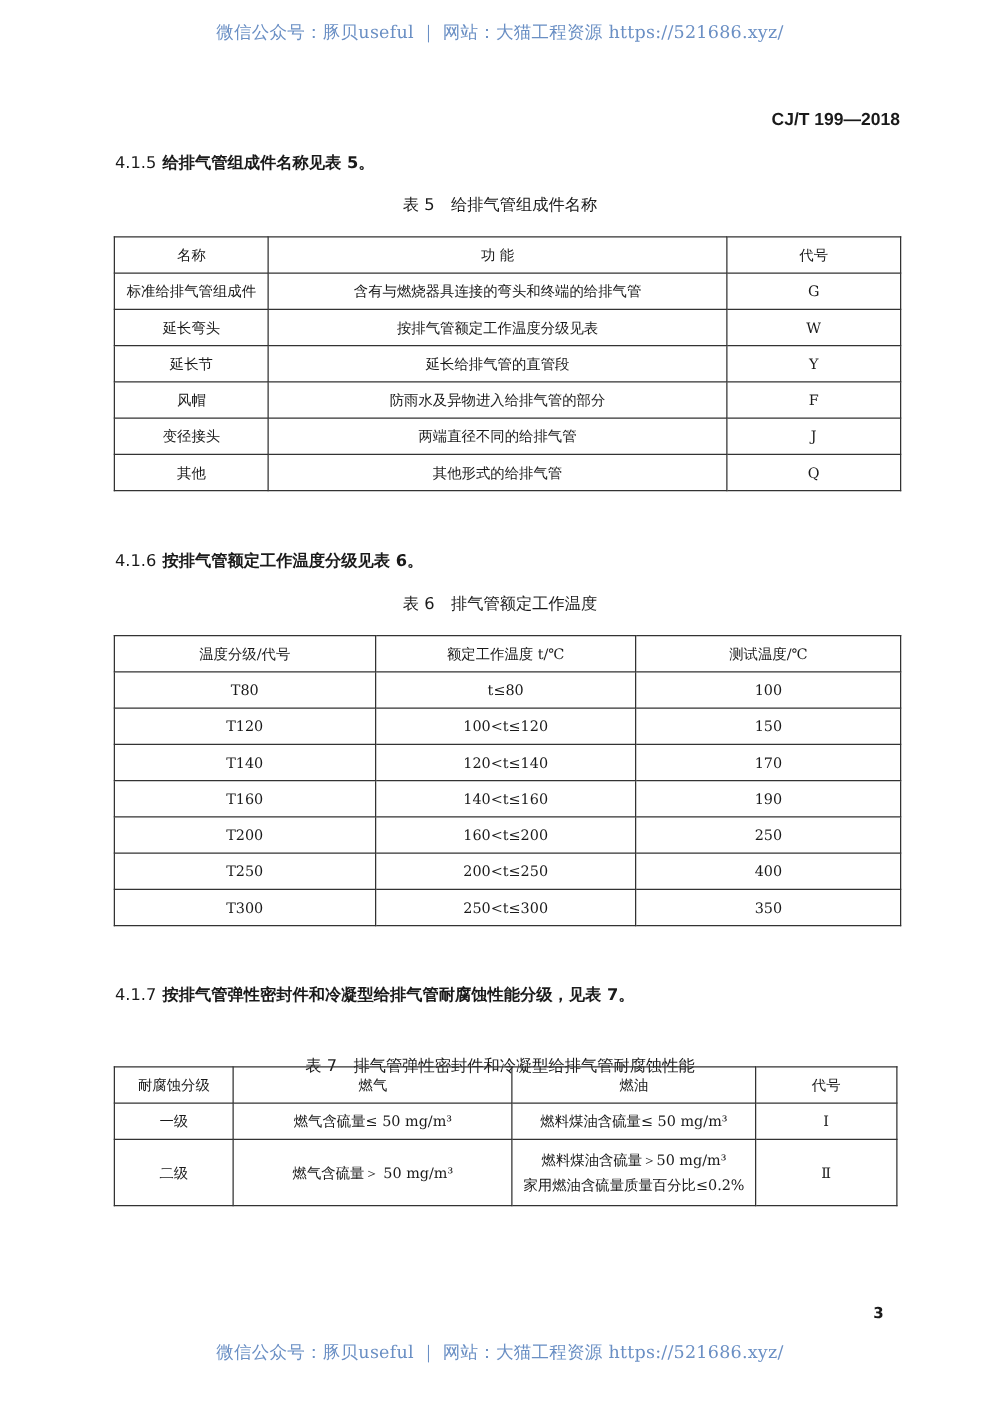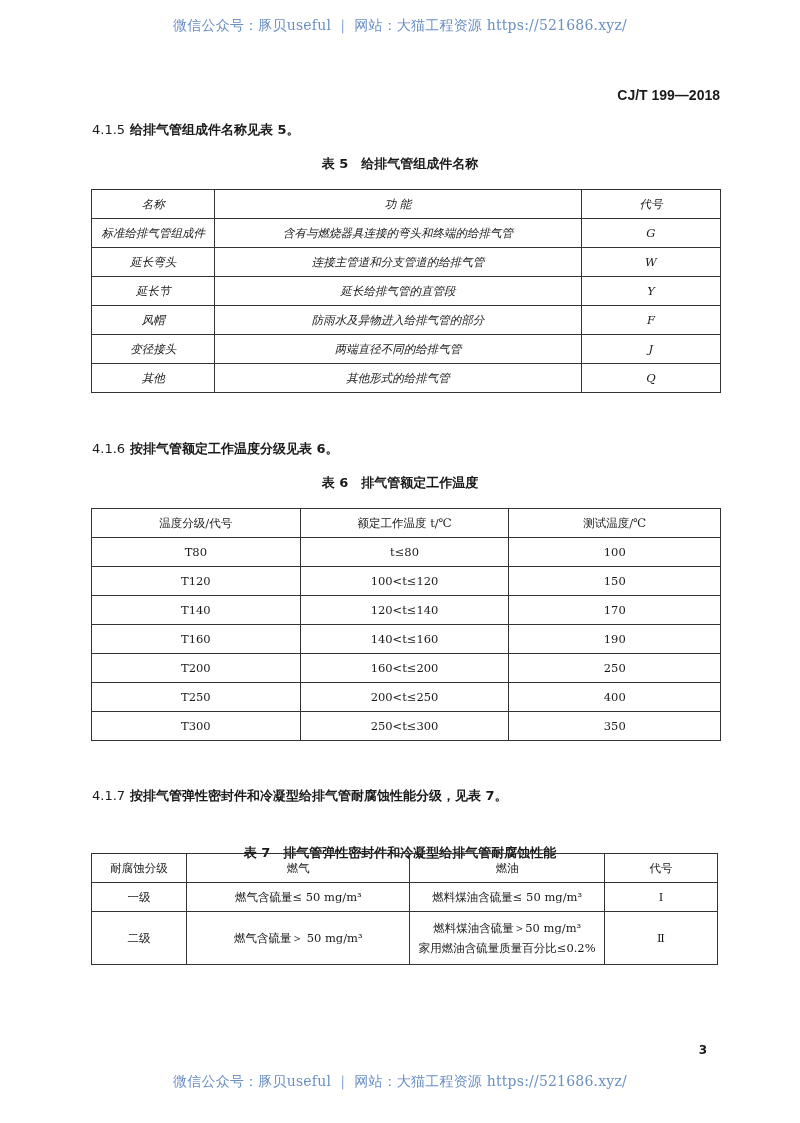--- a/index.html
+++ b/index.html
@@ -19,31 +19,31 @@
     font-family: "Liberation Sans", "DejaVu Sans", sans-serif;
     font-weight: bold; font-size: 14px;
   }
   .clause {
     position: absolute; left: 92px; font-size: 13px; font-weight: bold;
     font-family: "DejaVu Sans", "Liberation Sans", sans-serif;
   }
   .clause .num { display: inline-block; width: 38px; font-weight: normal; }
   .table-title {
     position: absolute; left: 0; width: 800px; text-align: center;
-    font-size: 13px; font-weight: bold;
+    font-size: 13px; font-weight: normal;
     font-family: "DejaVu Sans", "Liberation Sans", sans-serif;
   }
   table {
     position: absolute; border-collapse: collapse;
     font-size: 11.5px; font-family: "DejaVu Serif", "Liberation Serif", serif;
   }
   table, td, th { border: 1px solid #333; }
   table { border-width: 1.5px; }
   th, td { text-align: center; vertical-align: middle; padding: 0; font-weight: normal; }
-  .t5 { left: 91px; top: 189px; width: 630px; font-style: italic; }
+  .t5 { left: 91px; top: 189px; width: 630px; }
   .t5 tr { height: 29px; }
   .t5 .c1 { width: 123px; } .t5 .c2 { width: 368px; } .t5 .c3 { width: 139px; }
   .t6 { left: 91px; top: 508px; width: 630px; padding-left: 44px; }
   .t6 tr { height: 29px; }
   .t6 .c1 { width: 209px; } .t6 .c2 { width: 209px; } .t6 .c3 { width: 212px; }
   .t7 { left: 91px; top: 853px; width: 627px; }
   .t7 tr.h { height: 29px; }
   .t7 tr.r1 { height: 29px; }
   .t7 tr.r2 { height: 53px; }
   .t7 .c1 { width: 95px; } .t7 .c2 { width: 224px; } .t7 .c3 { width: 195px; } .t7 .c4 { width: 113px; }
@@ -72,21 +72,21 @@
     <th class="c2">功 能</th>
     <th class="c3">代号</th>
   </tr>
   <tr>
     <td>标准给排气管组成件</td>
     <td>含有与燃烧器具连接的弯头和终端的给排气管</td>
     <td>G</td>
   </tr>
   <tr>
     <td>延长弯头</td>
-    <td>连接主管道和分支管道的给排气管</td>
+    <td>按排气管额定工作温度分级见表</td>
     <td>W</td>
   </tr>
   <tr>
     <td>延长节</td>
     <td>延长给排气管的直管段</td>
     <td>Y</td>
   </tr>
   <tr>
     <td>风帽</td>
     <td>防雨水及异物进入给排气管的部分</td>

